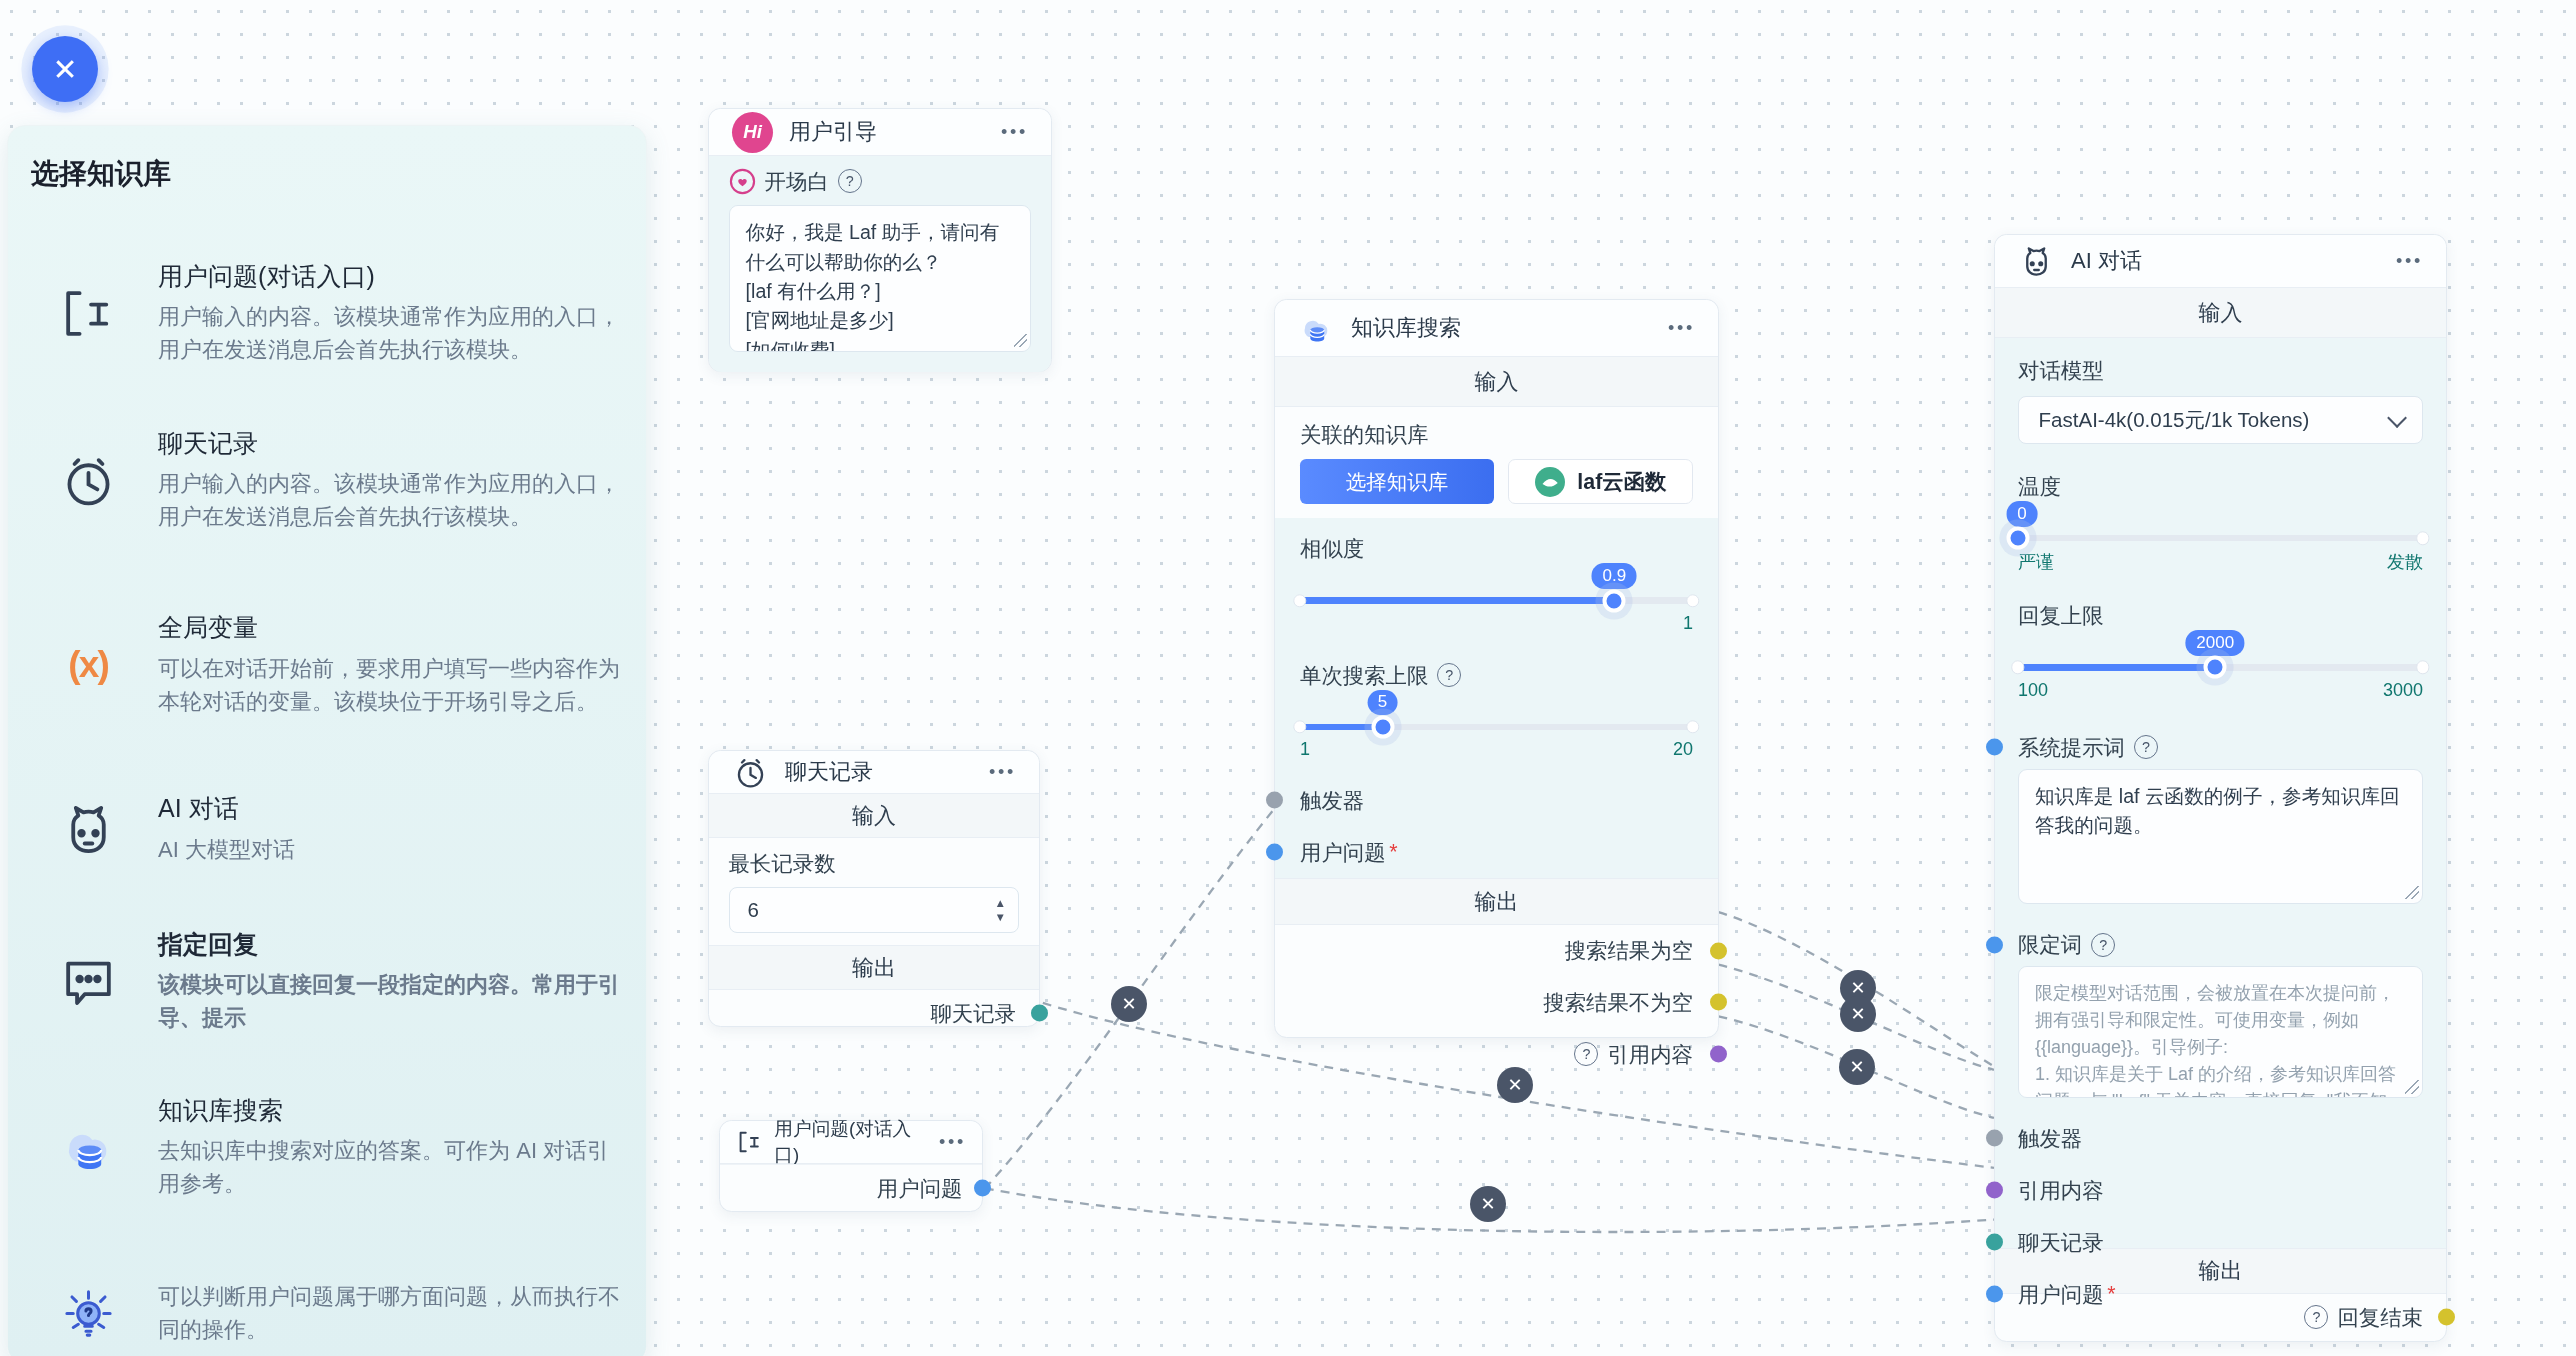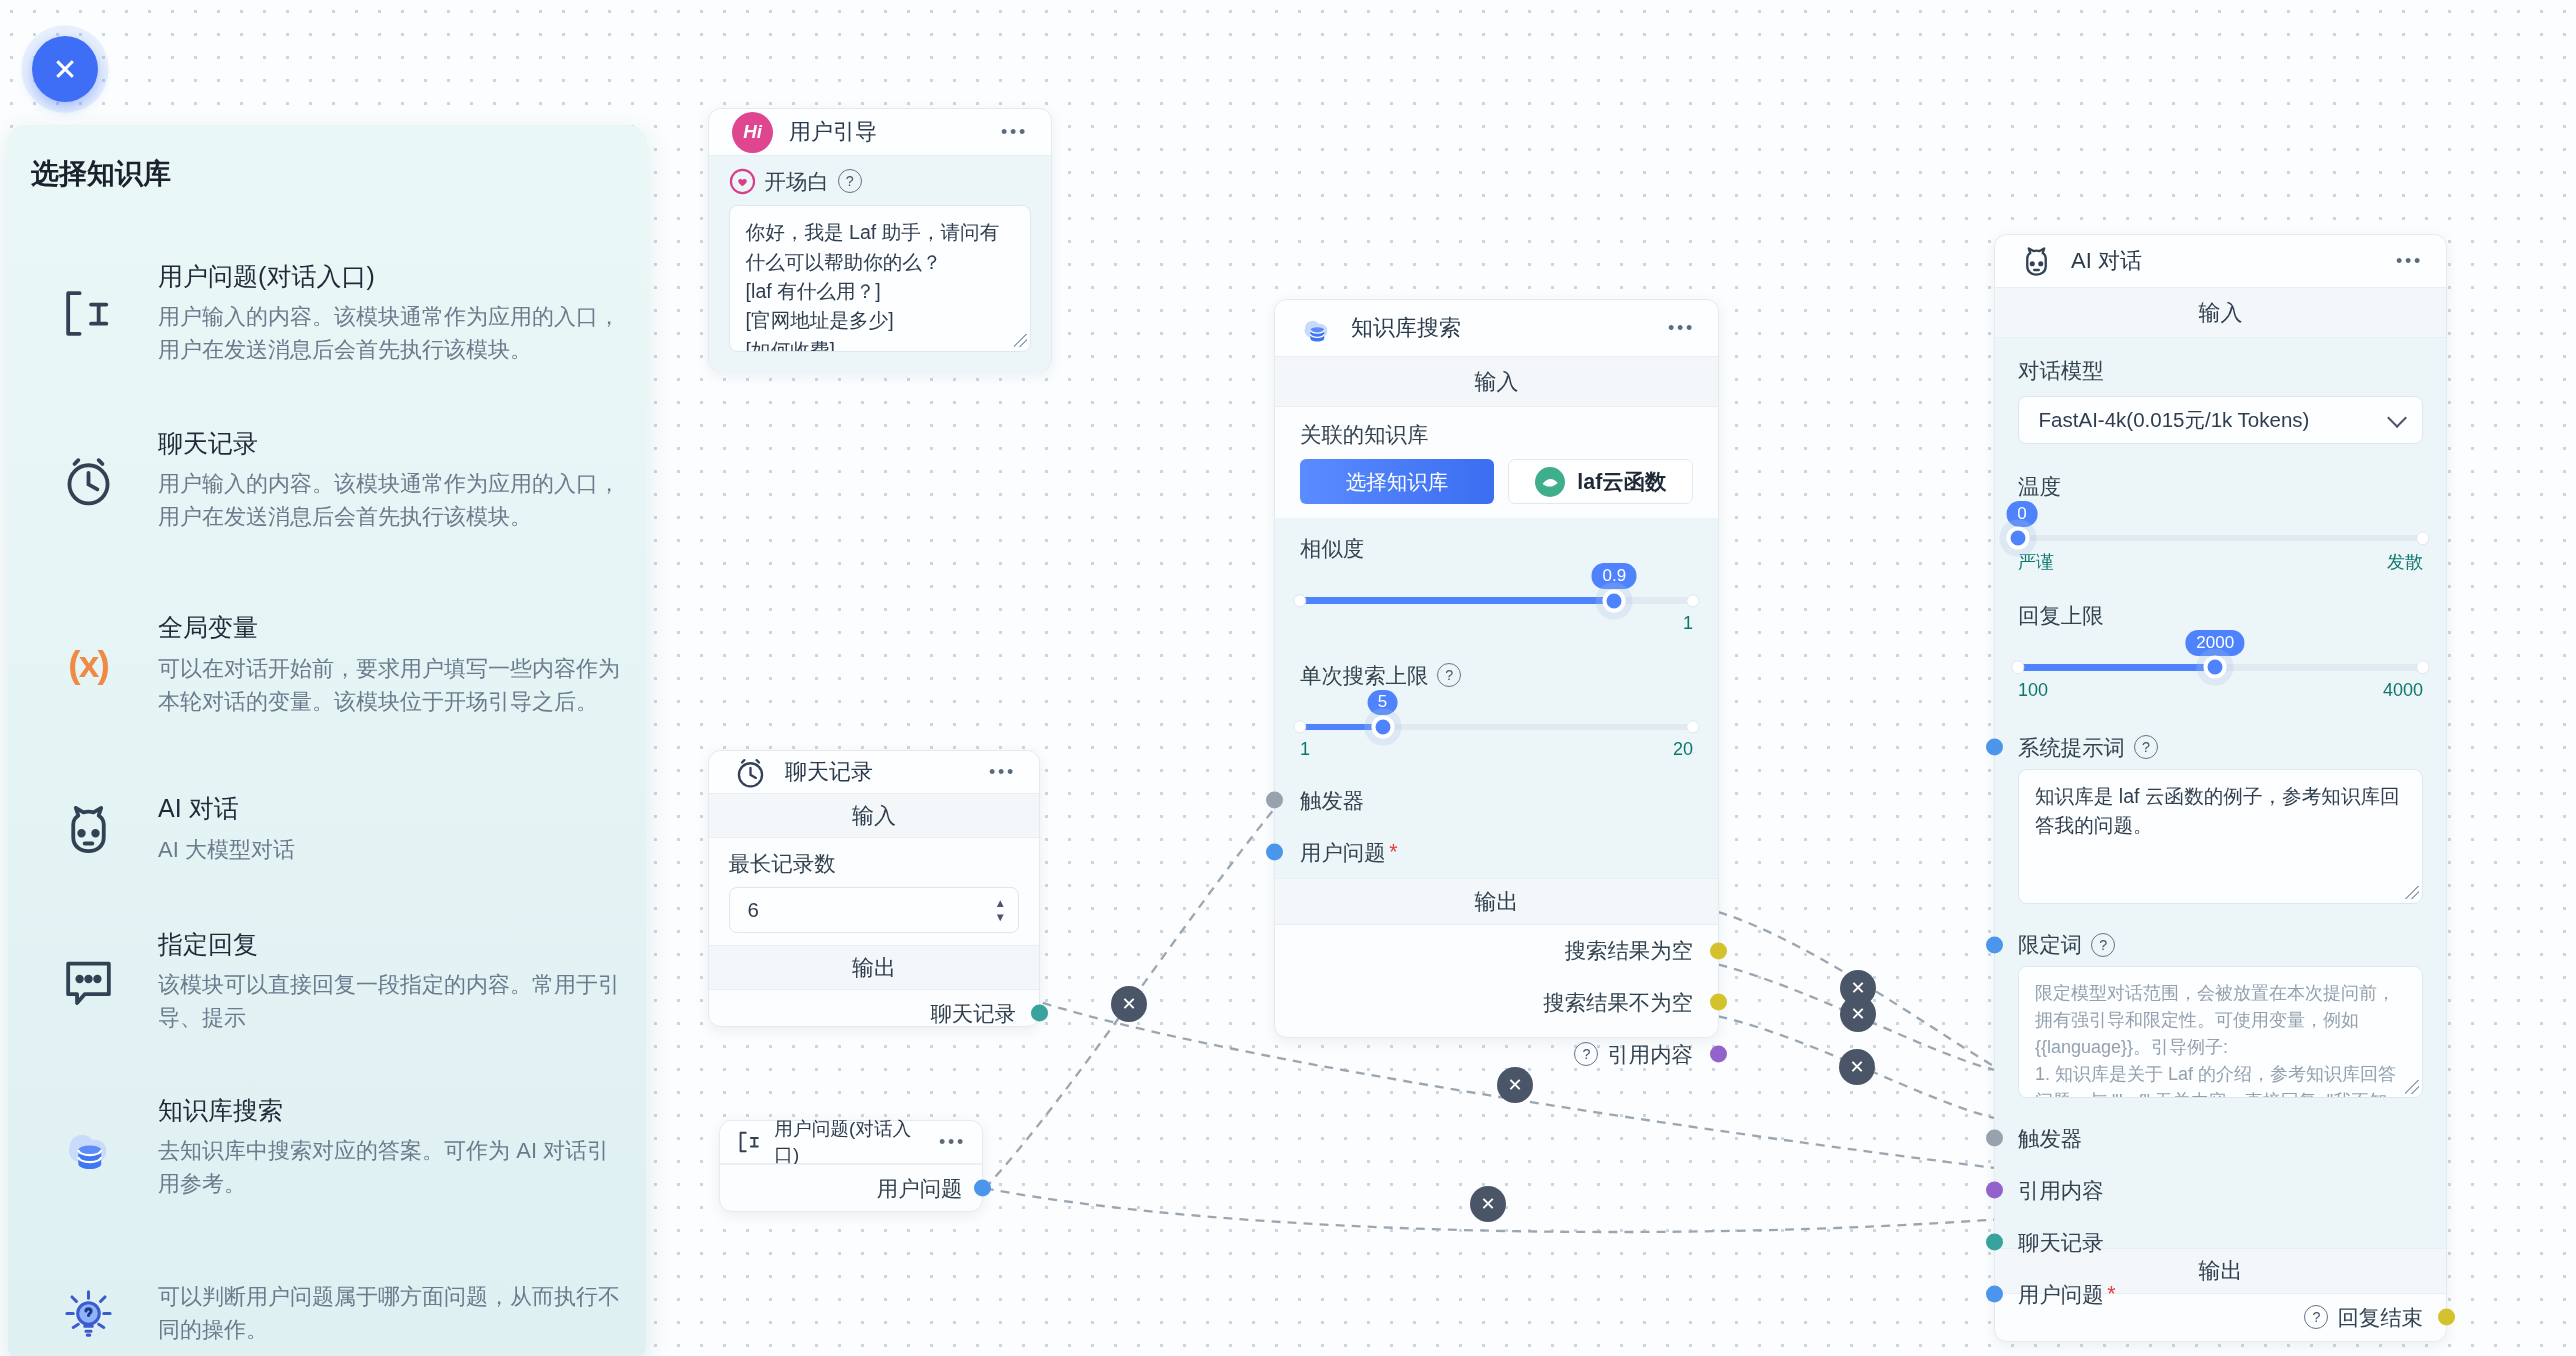--- a/index.html
+++ b/index.html
@@ -163,21 +163,21 @@
           <circle cx="29.5" cy="27" r="1.8" fill="#334155"></circle>
           <path d="M21 35h6"></path>
         </svg>
     </span>
     <span class="mod-txt">
       <div class="mod-title">AI 对话</div>
       <div class="mod-desc">AI 大模型对话</div>
     </span>
   </div>
 
-  <div class="mod-item" style="top:788px; height:134px;">
+  <div class="mod-item" style="top:788px; height:134px;font-weight:bold;">
     <span class="mod-ic">
       <svg viewBox="0 0 48 48" fill="none" stroke="#334155" stroke-width="3" stroke-linejoin="round">
           <path d="M8 10h32v24H21l-6 7v-7H8z"></path>
           <circle cx="17" cy="22" r="1.8" fill="#334155"></circle>
           <circle cx="24" cy="22" r="1.8" fill="#334155"></circle>
           <circle cx="31" cy="22" r="1.8" fill="#334155"></circle>
         </svg>
     </span>
     <span class="mod-txt">
       <div class="mod-title">指定回复</div>
@@ -409,21 +409,21 @@
     <div class="slider">
       <span class="s-bubble" style="left:48.7%;">2000</span>
       <div class="s-track">
           <div class="s-fill" style="width:48.7%;"></div>
           <span class="s-cap" style="left:0;"></span>
           <span class="s-cap" style="left:100%;"></span>
           <span class="s-thumb" style="left:48.7%;"></span>
         </div>
       <div class="s-range">
           <span>100</span>
-          <span>4000</span>
+          <span>3000</span>
         </div>
     </div>
 
     <div class="io-row" style="height:43px; margin:25px -23px 0; padding:0 23px; gap:9px;">
       <span class="handle hL h-blue"></span>
       <span>系统提示词</span>
       <span class="qmark">?</span>
     </div>
     <div class="ta-wrap">
       <textarea class="ta" rows="4" style="height: 135px; font-size: 19.6px;">知识库是 laf 云函数的例子，参考知识库回答我的问题。</textarea>

